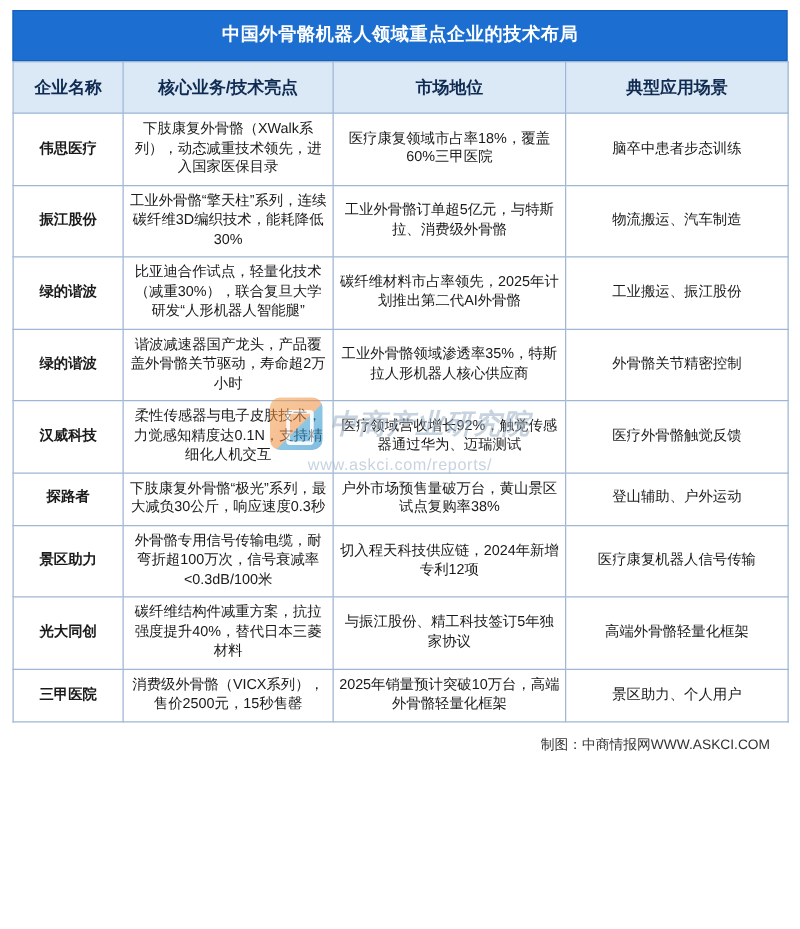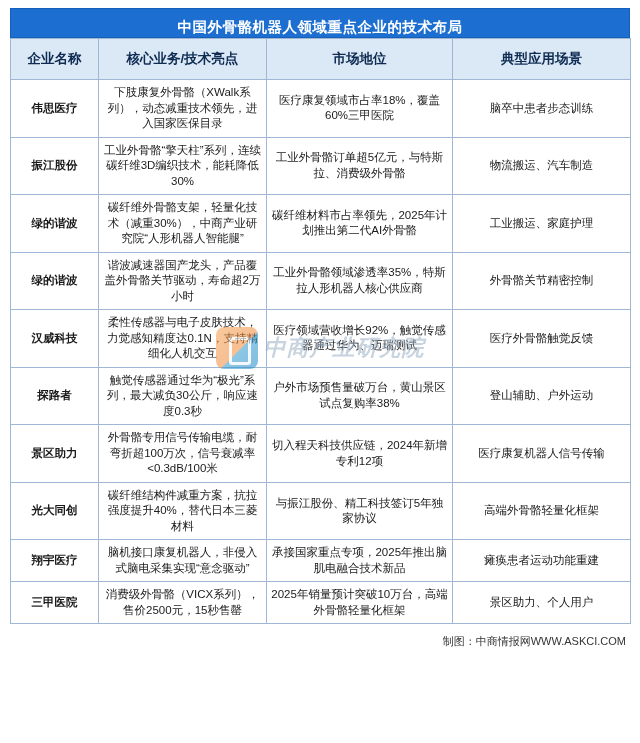--- a/index.html
+++ b/index.html
@@ -21,21 +21,21 @@
     box-sizing: border-box;
     padding: 0;
   }
   .title-bar {
     background: #1c6fd0;
     color: #ffffff;
     font-size: 14.5px;
     font-weight: bold;
     text-align: center;
     letter-spacing: 0.5px;
-    padding: 9px 0 0 0;
+    padding: 9px 0 11px 0;
     margin: 8px 10px 0 10px;
     border: 1px solid #1560bb;
   }
   table.main {
     border-collapse: collapse;
     width: 620px;
     margin: 0 10px;
     table-layout: fixed;
   }
   table.main th, table.main td {
@@ -62,21 +62,21 @@
     color: #111;
   }
   .col1 { width: 88px; }
   .col2 { width: 168px; }
   .col3 { width: 186px; }
   .col4 { width: 178px; }
   .footer {
     text-align: right;
     font-size: 11px;
     color: #333;
-    margin: 10px 14px 0 0;
+    margin: 10px 24px 0 0;
   }
   
   .watermark {
     position: absolute;
     left: 0;
     top: 250px;
     width: 640px;
     height: 180px;
     pointer-events: none;
     opacity: 0.55;
@@ -152,71 +152,66 @@
         <td>脑卒中患者步态训练</td>
       </tr>
       <tr>
         <td class="company">振江股份</td>
         <td>工业外骨骼“擎天柱”系列，连续碳纤维3D编织技术，能耗降低30%</td>
         <td>工业外骨骼订单超5亿元，与特斯拉、消费级外骨骼</td>
         <td>物流搬运、汽车制造</td>
       </tr>
       <tr>
         <td class="company">绿的谐波</td>
-        <td>碳纤维外骨骼支架，轻量化技术（减重30%），中商产业研究院“人形机器人智能腿”</td>
+        <td>比亚迪合作试点，轻量化技术（减重30%），联合复旦大学研发“人形机器人智能腿”</td>
         <td>碳纤维材料市占率领先，2025年计划推出第二代AI外骨骼</td>
-        <td>工业搬运、家庭护理</td>
+        <td>工业搬运、振江股份</td>
       </tr>
       <tr>
         <td class="company">绿的谐波</td>
         <td>谐波减速器国产龙头，产品覆盖外骨骼关节驱动，寿命超2万小时</td>
         <td>工业外骨骼领域渗透率35%，特斯拉人形机器人核心供应商</td>
         <td>外骨骼关节精密控制</td>
       </tr>
       <tr>
         <td class="company">汉威科技</td>
         <td>柔性传感器与电子皮肤技术，力觉感知精度达0.1N，支持精细化人机交互</td>
         <td>医疗领域营收增长92%，触觉传感器通过华为、迈瑞测试</td>
         <td>医疗外骨骼触觉反馈</td>
       </tr>
       <tr>
         <td class="company">探路者</td>
-        <td>触觉传感器通过华为“极光”系列，最大减负30公斤，响应速度0.3秒</td>
+        <td>下肢康复外骨骼“极光”系列，最大减负30公斤，响应速度0.3秒</td>
         <td>户外市场预售量破万台，黄山景区试点复购率38%</td>
         <td>登山辅助、户外运动</td>
       </tr>
       <tr>
         <td class="company">景区助力</td>
         <td>外骨骼专用信号传输电缆，耐弯折超100万次，信号衰减率&lt;0.3dB/100米</td>
         <td>切入程天科技供应链，2024年新增专利12项</td>
         <td>医疗康复机器人信号传输</td>
       </tr>
       <tr>
         <td class="company">光大同创</td>
         <td>碳纤维结构件减重方案，抗拉强度提升40%，替代日本三菱材料</td>
         <td>与振江股份、精工科技签订5年独家协议</td>
         <td>高端外骨骼轻量化框架</td>
-      </tr>
-      <tr>
-        <td class="company">翔宇医疗</td>
-        <td>脑机接口康复机器人，非侵入式脑电采集实现“意念驱动”</td>
-        <td>承接国家重点专项，2025年推出脑肌电融合技术新品</td>
-        <td>瘫痪患者运动功能重建</td>
       </tr>
       <tr>
         <td class="company">三甲医院</td>
         <td>消费级外骨骼（VICX系列），售价2500元，15秒售罄</td>
         <td>2025年销量预计突破10万台，高端外骨骼轻量化框架</td>
         <td>景区助力、个人用户</td>
       </tr>
     </tbody>
   </table>
 
   <div class="footer">制图：中商情报网WWW.ASKCI.COM</div>
 
   <div class="watermark">
     <div class="wm-logo">
       <span class="wm-mark"></span>
       <span class="wm-text">中商产业研究院</span>
     </div>
+    <div class="wm-url">www.askci.com/reports/</div>
   </div>
 
 </div>
 
 </body></html>

